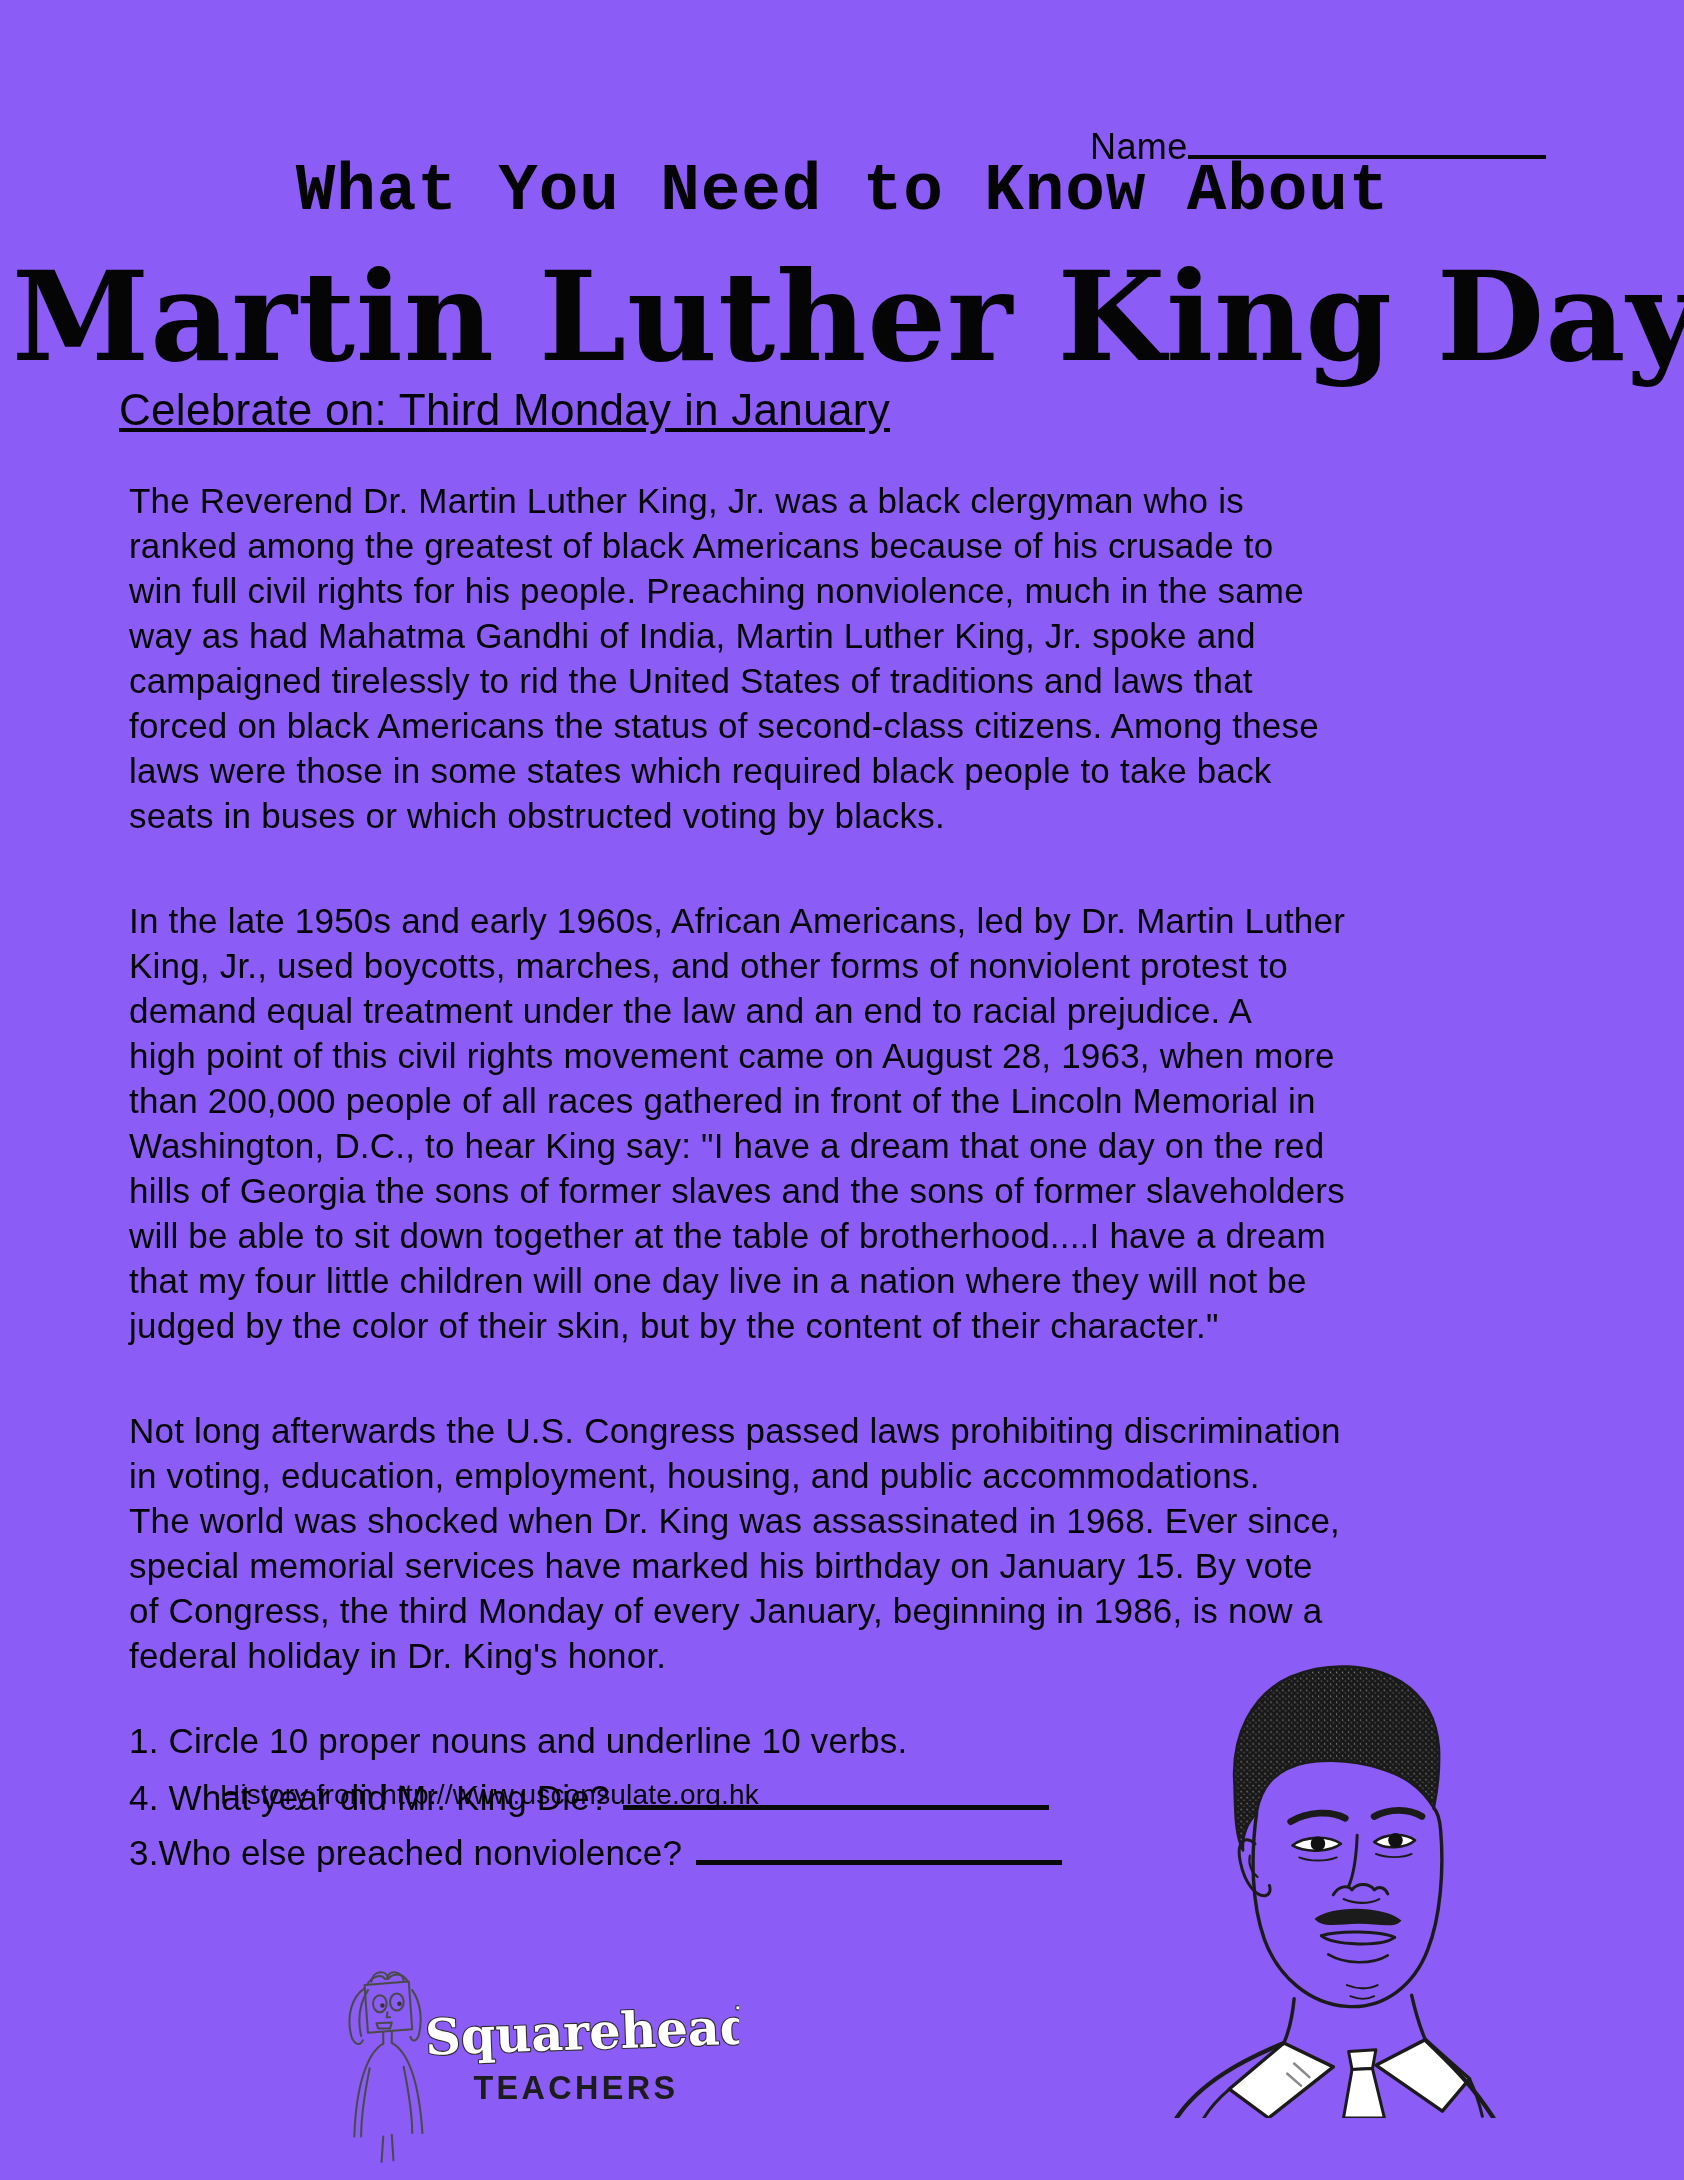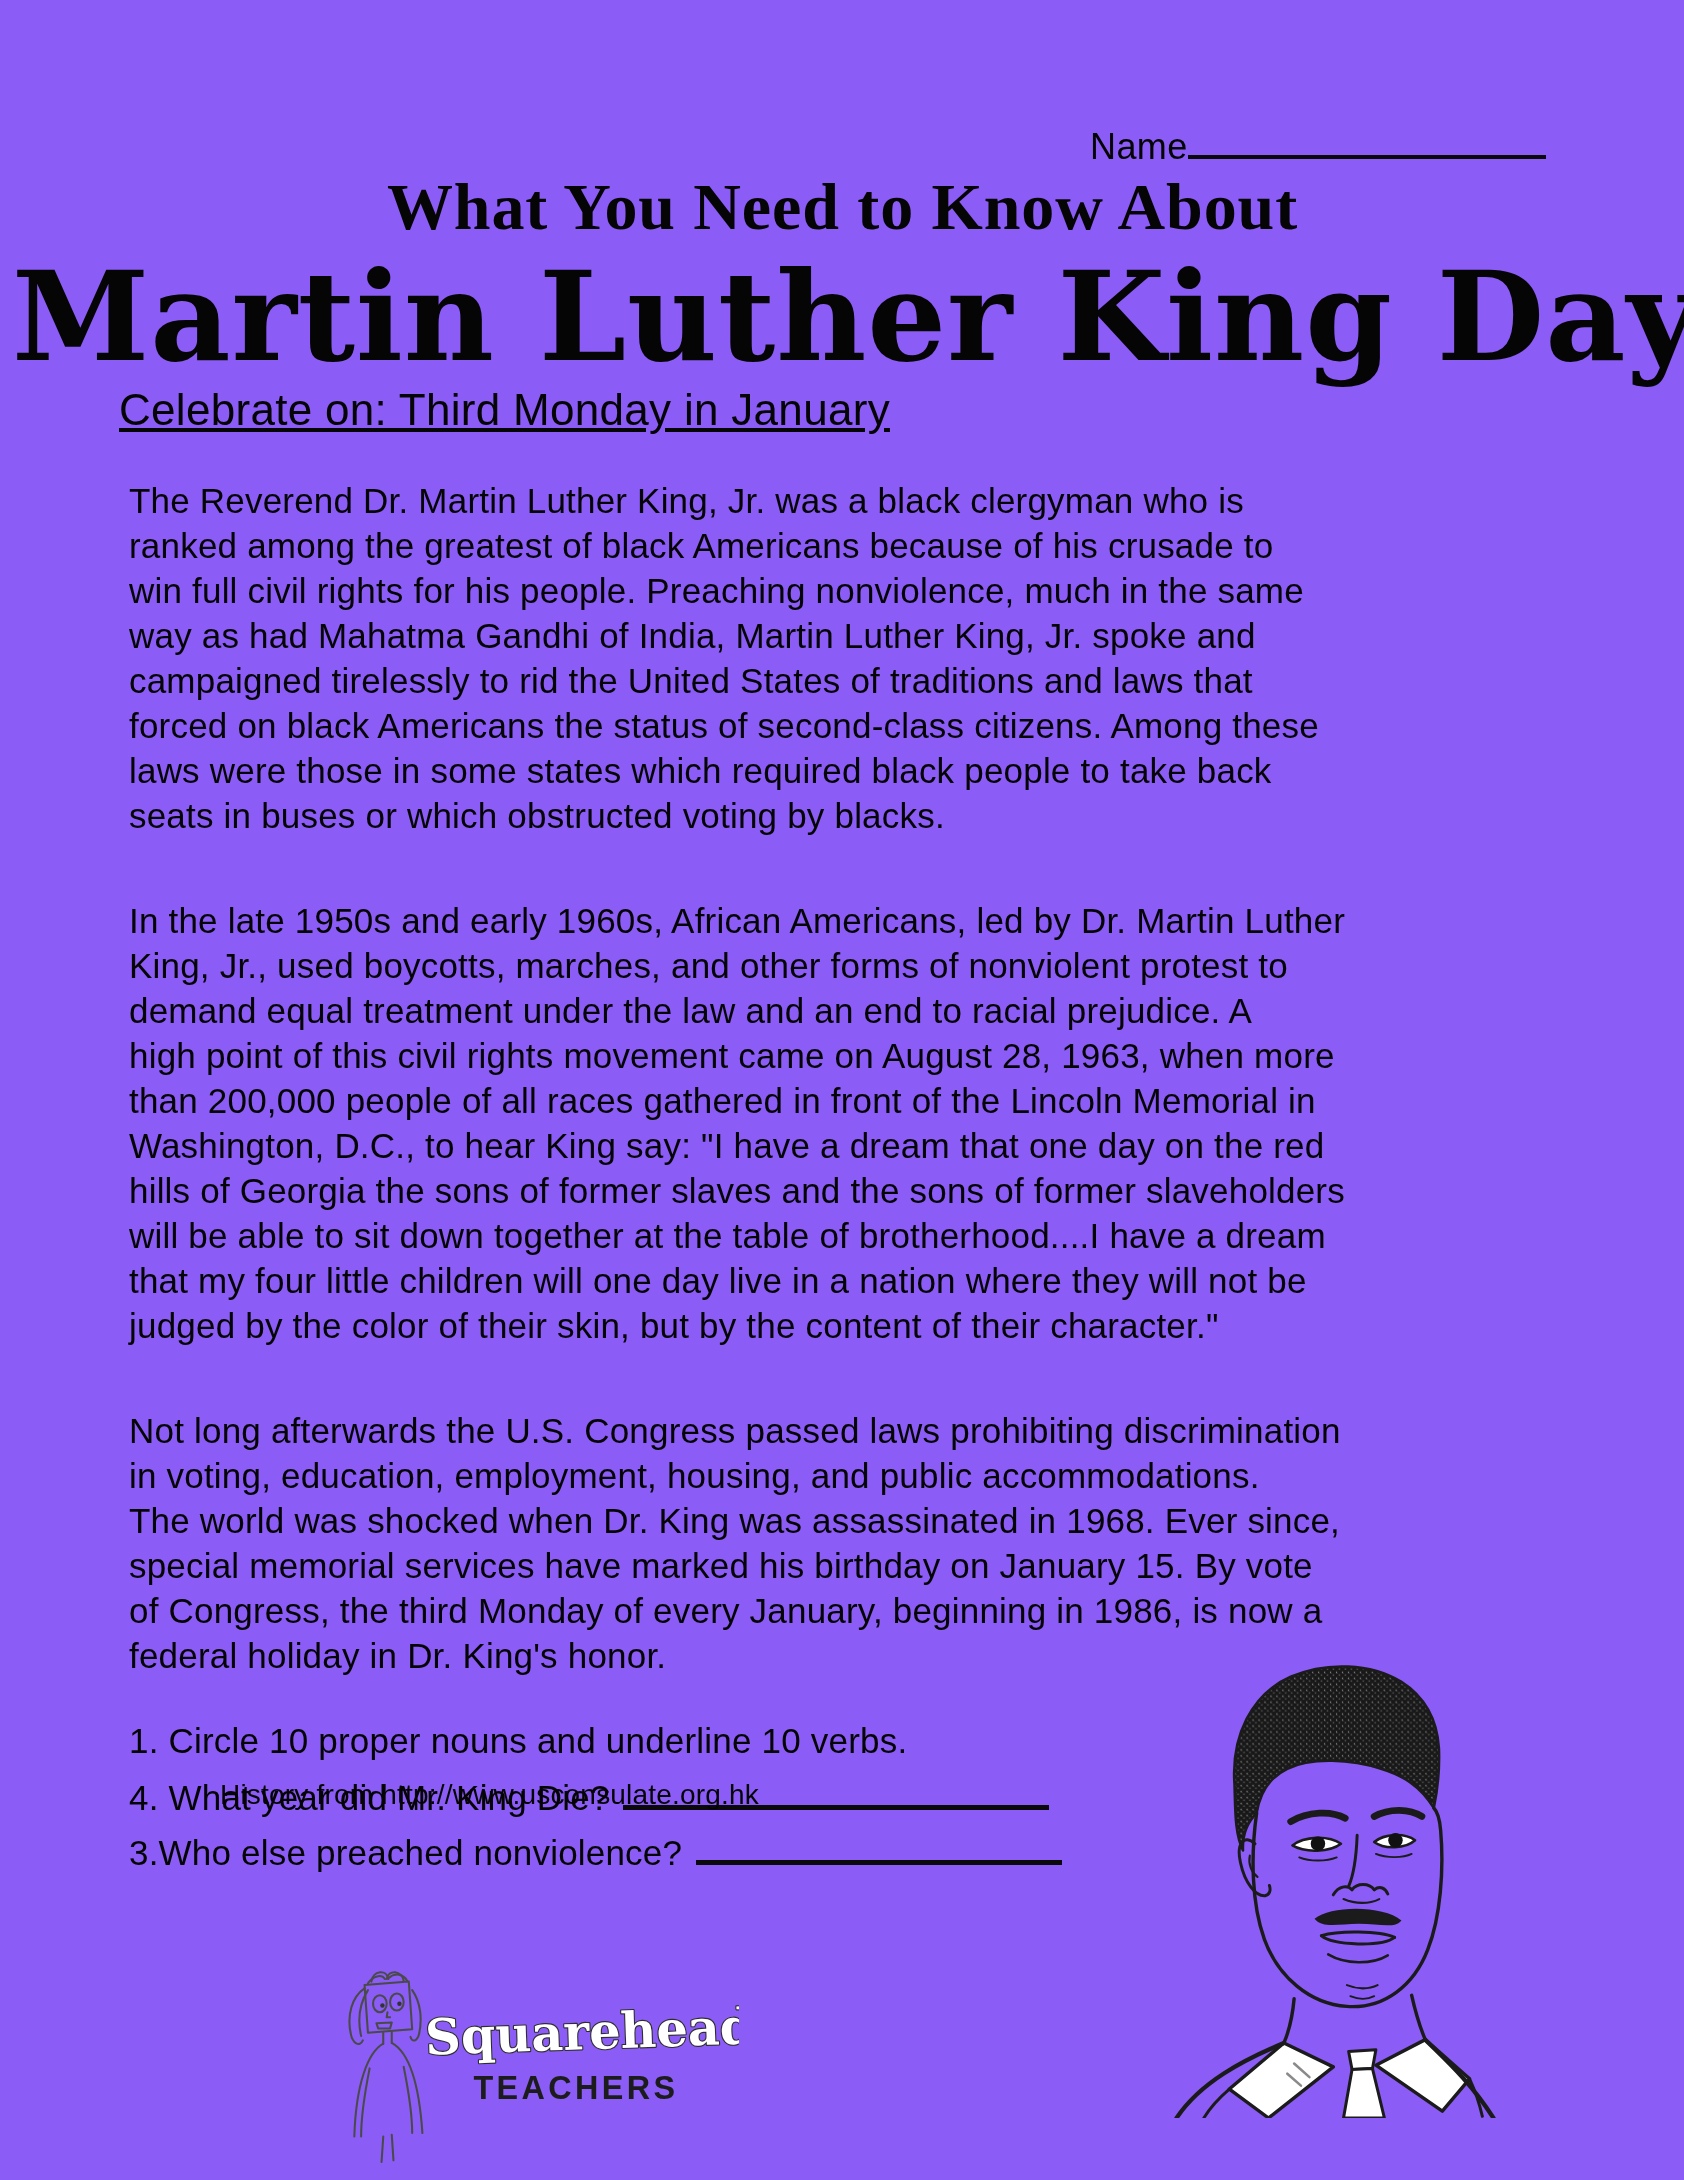--- a/index.html
+++ b/index.html
@@ -26,25 +26,25 @@
     display: inline-block;
     width: 358px;
     height: 34px;
     border-bottom: 4.3px solid #0a0a0a;
     vertical-align: baseline;
   }
 
   
   .subtitle {
     position: absolute;
-    top: 169px;
+    top: 154px;
     left: 0;
     width: 100%;
     text-align: center;
-    font-family: Liberation Serif, serif;
+    font-family: Liberation Mono, monospace;
     font-weight: 700;
     font-size: 66px;
     letter-spacing: 0.9px;
   }
   .title {
     position: absolute;
     top: 240px;
     left: 0;
     width: 100%;
     margin: 12px;

